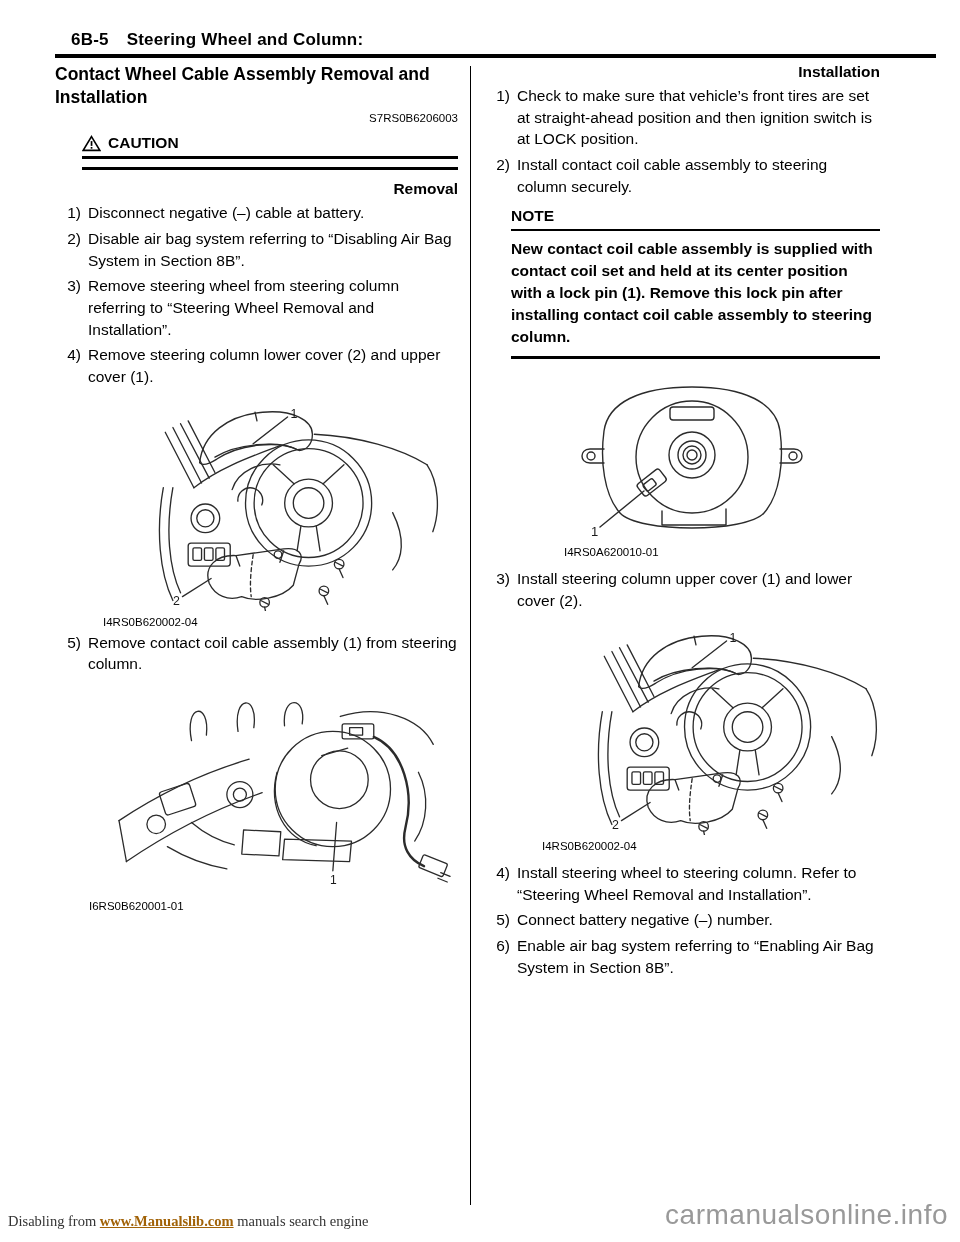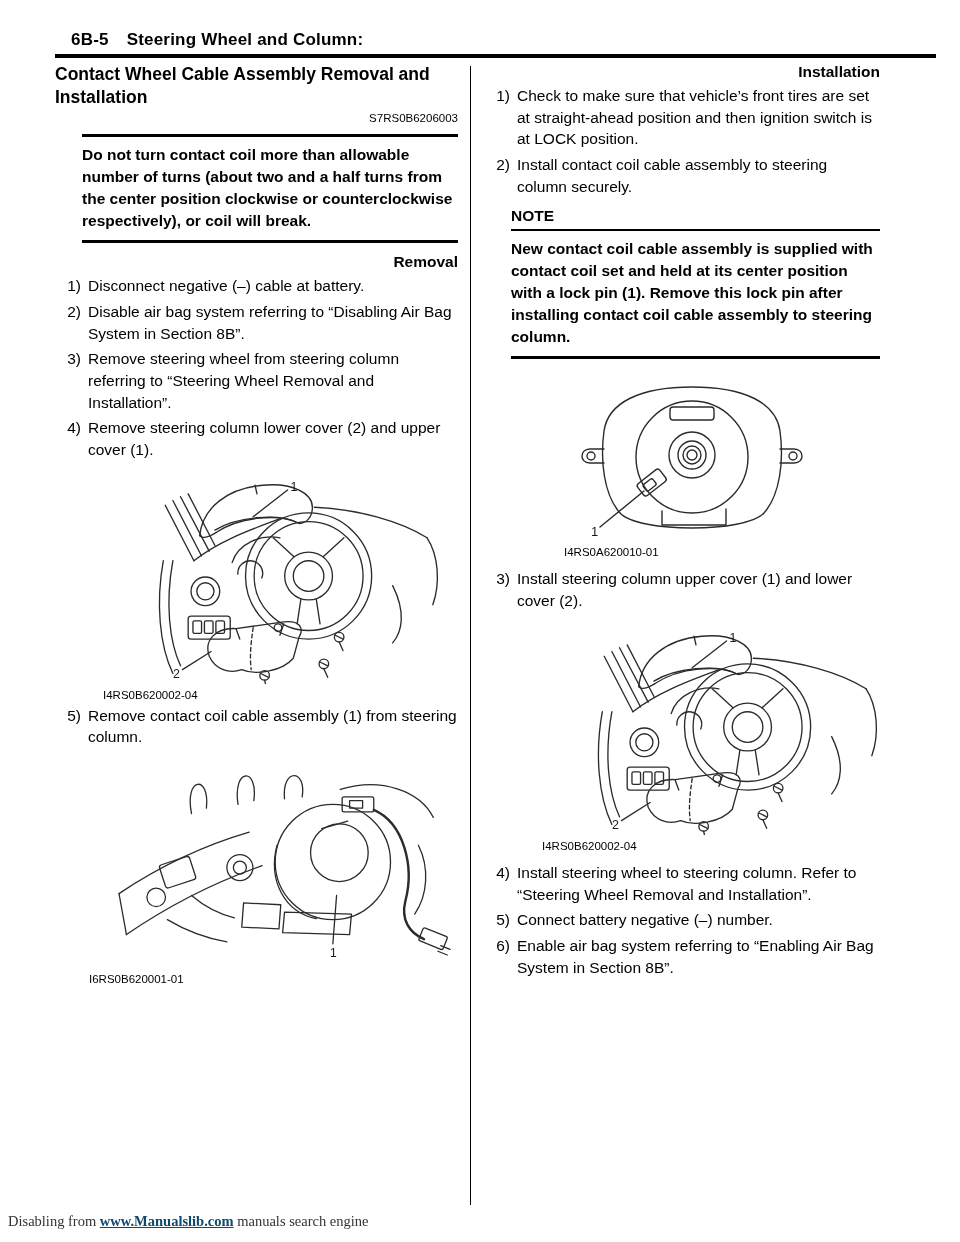--- a/index.html
+++ b/index.html
@@ -32,42 +32,49 @@
   .step-text { flex:1; }
   
   .figure { margin-top:8px; }
   .fig-caption { font-size:11.5px; text-align:left; margin-top:1px; }
   .fig-caption.narrow { padding-right:22px; }
   svg .art { stroke:#2b2b2b; fill:none; stroke-width:1.4; stroke-linecap:round; stroke-linejoin:round; }
   svg text.callout { font-family:"Liberation Sans", sans-serif; font-size:13px; fill:#1a1a1a; }
   
   .footer-left { position:absolute; left:8px; top:1213px;
     font-family:"Liberation Serif", serif; font-size:14.5px; color:#333; }
-  .footer-left a { color:#0c4a6e; font-weight:bold; text-decoration:underline; }
+  .footer-left a { color:#a16207; font-weight:bold; text-decoration:underline; }
   .watermark { position:absolute; right:12px; top:1199px; font-size:28px; color:#999;
     font-family:"Liberation Sans", sans-serif; letter-spacing:0.5px; }
 </style>
 </head>
 <body>
 
 <div class="page">
 
   <div class="hdr">
     <span class="hdr-code">6B-5</span><span>Steering Wheel and Column:</span>
   </div>
   <div class="hdr-rule"></div>
   <div class="col-divider"></div>
 
   <div class="col-left">
     <h2 class="h2">Contact Wheel Cable Assembly Removal and Installation</h2>
     <div class="doc-code">S7RS0B6206003</div>
 
     <div class="warn-block">
+      <div class="warn-head">
+        <svg width="19" height="17" viewBox="0 0 19 17">
+          <path d="M9.5,1.6 L17.8,15.4 H1.2 Z" fill="none" stroke="#000" stroke-width="1.6"></path>
+          <rect x="8.7" y="6.1" width="1.7" height="4.8" fill="#000"></rect>
+          <rect x="8.7" y="12" width="1.7" height="1.7" fill="#000"></rect>
+        </svg>
+        <span>CAUTION</span>
+      </div>
       <div class="rule3"></div>
-      <div class="warn-body">Do not turn contact coil more than allowable number of turns (about two and a half turns from the center position clockwise or counterclockwise respectively), or coil will break.</div>
       <div class="rule3b"></div>
     </div>
 
     <div class="sec-head">Removal</div>
 
     <div class="steps">
       <div class="step">
         <span class="step-num">1)</span>
         <span class="step-text">Disconnect negative (–) cable at battery.</span>
       </div>
@@ -279,14 +286,15 @@
         <span class="step-text">Enable air bag system referring to “Enabling Air Bag System in Section 8B”.</span>
       </div>
     </div>
   </div>
 
   <div class="footer-left">
     <span>Disabling from</span>
     <a href="#">www.Manualslib.com</a>
     <span>manuals search engine</span>
   </div>
+  <div class="watermark">carmanualsonline.info</div>
 
 </div>
 
 </body></html>

